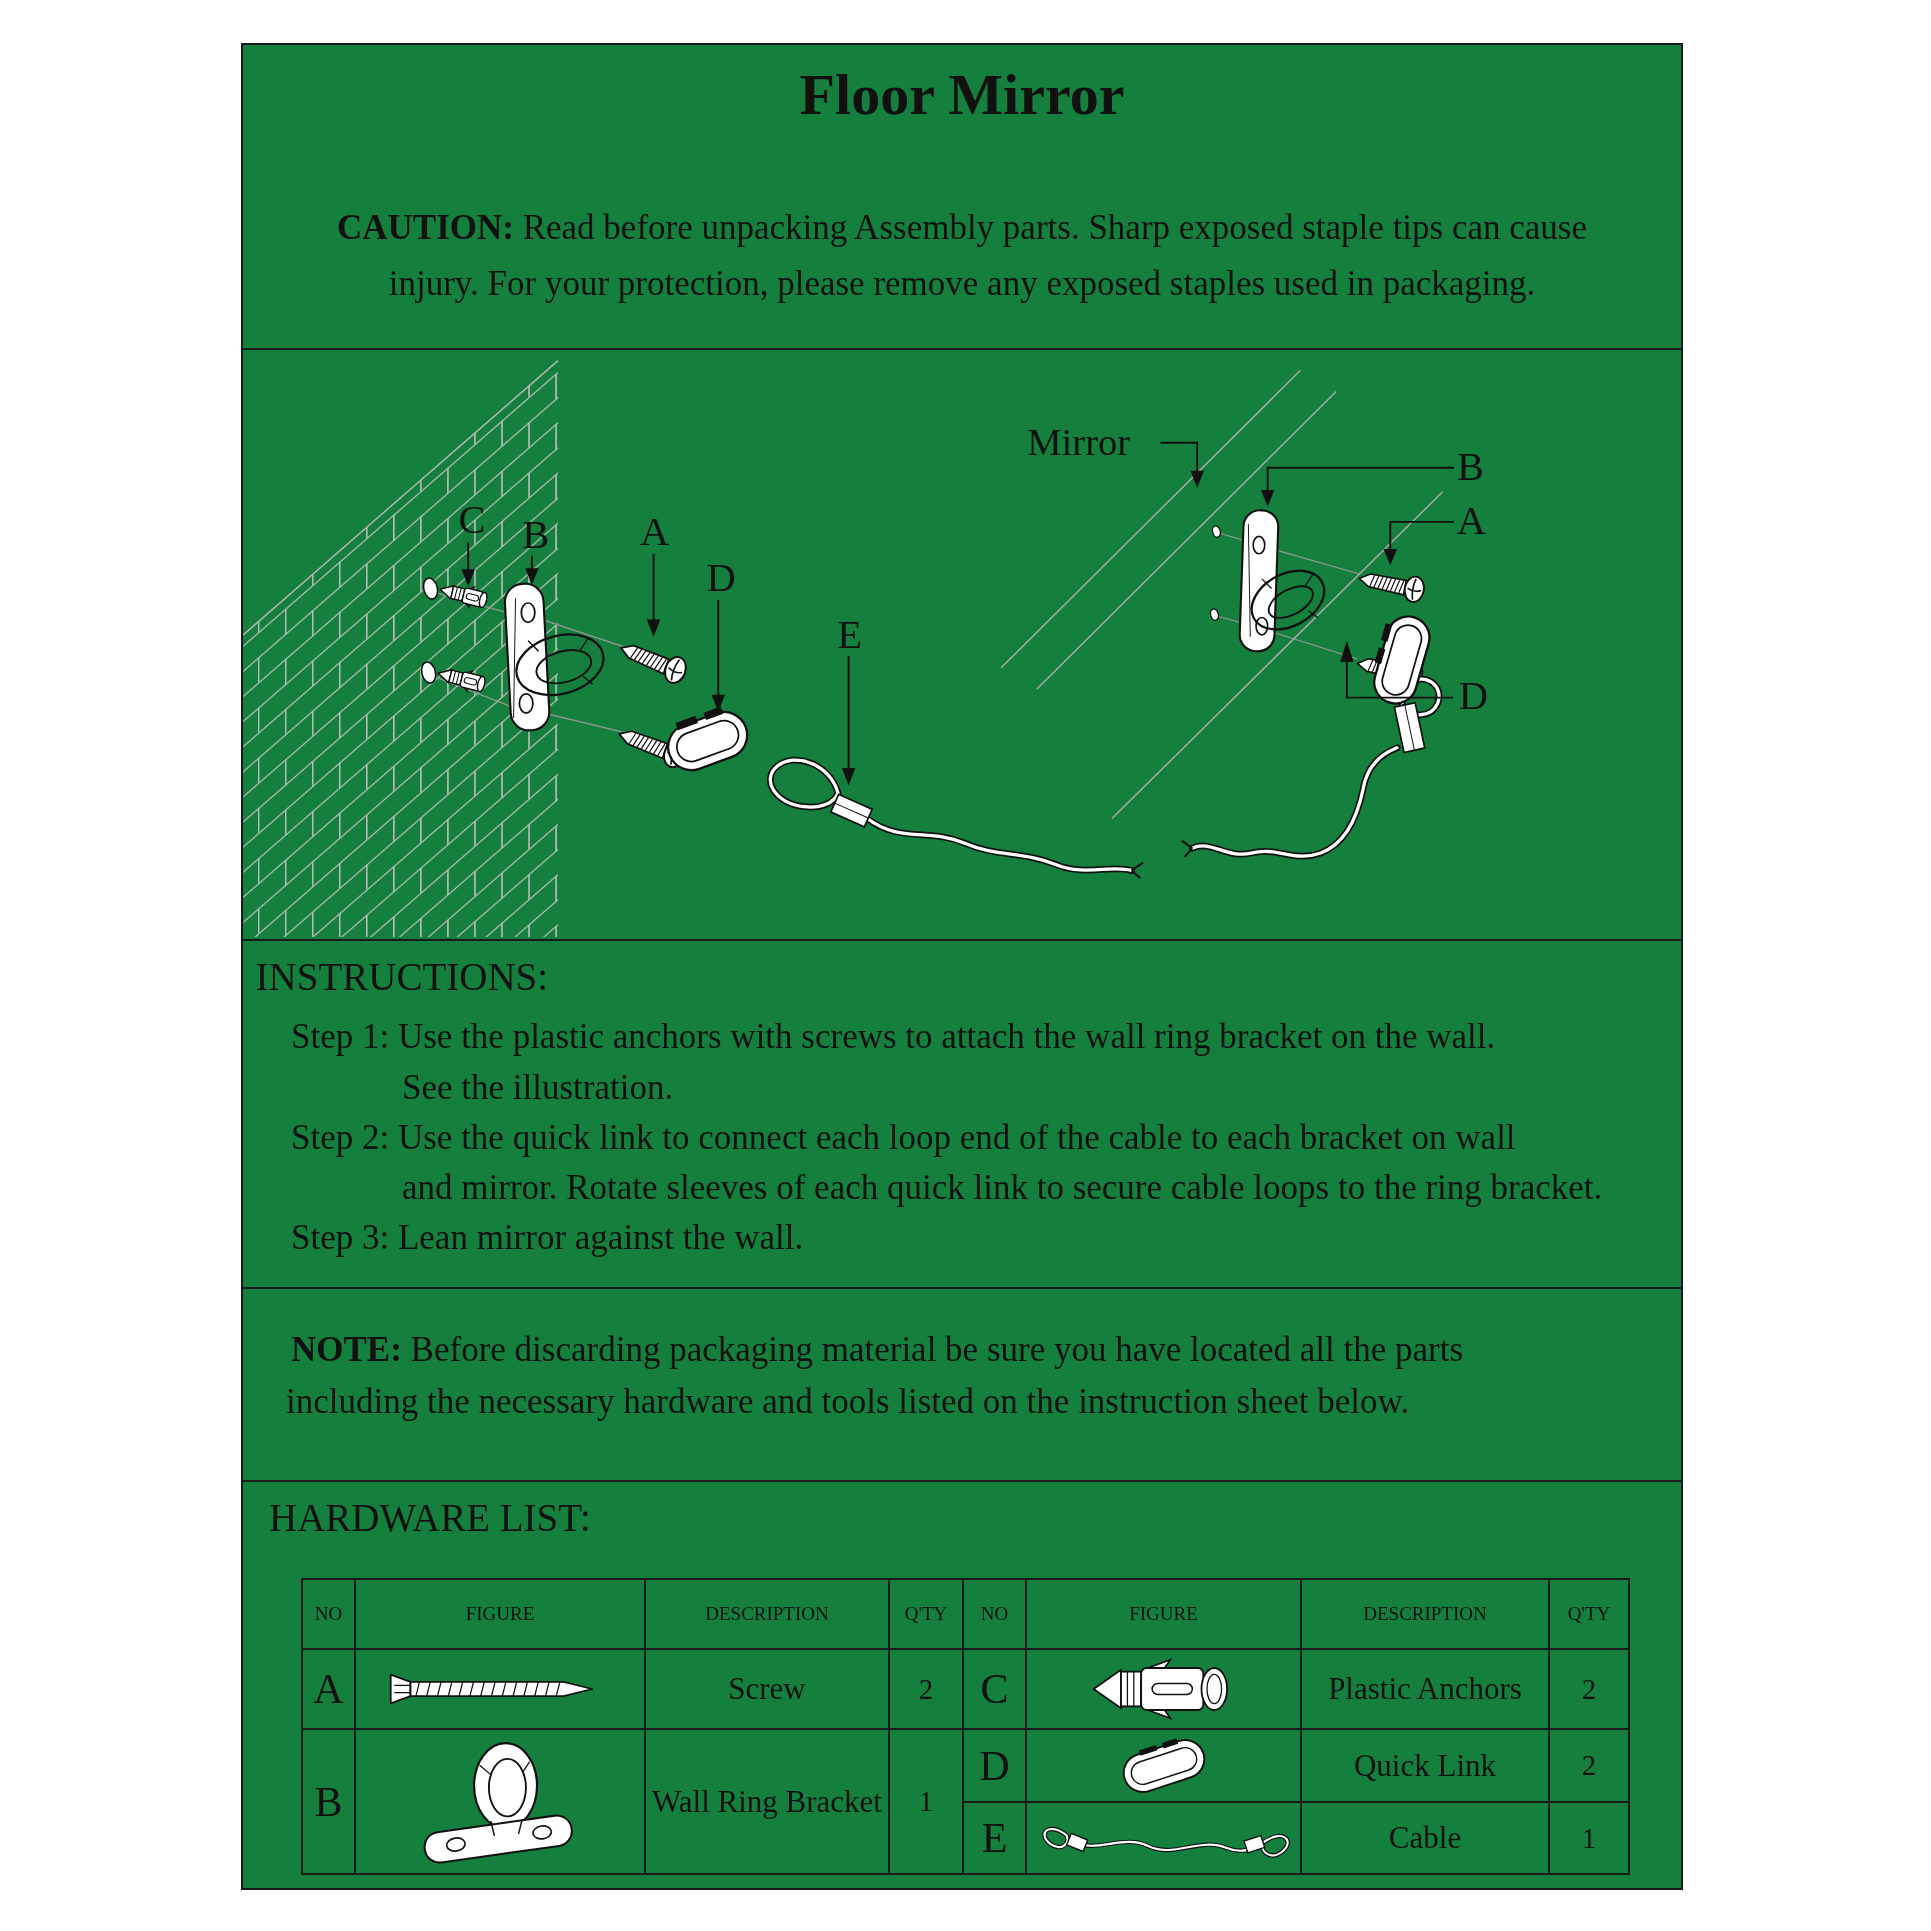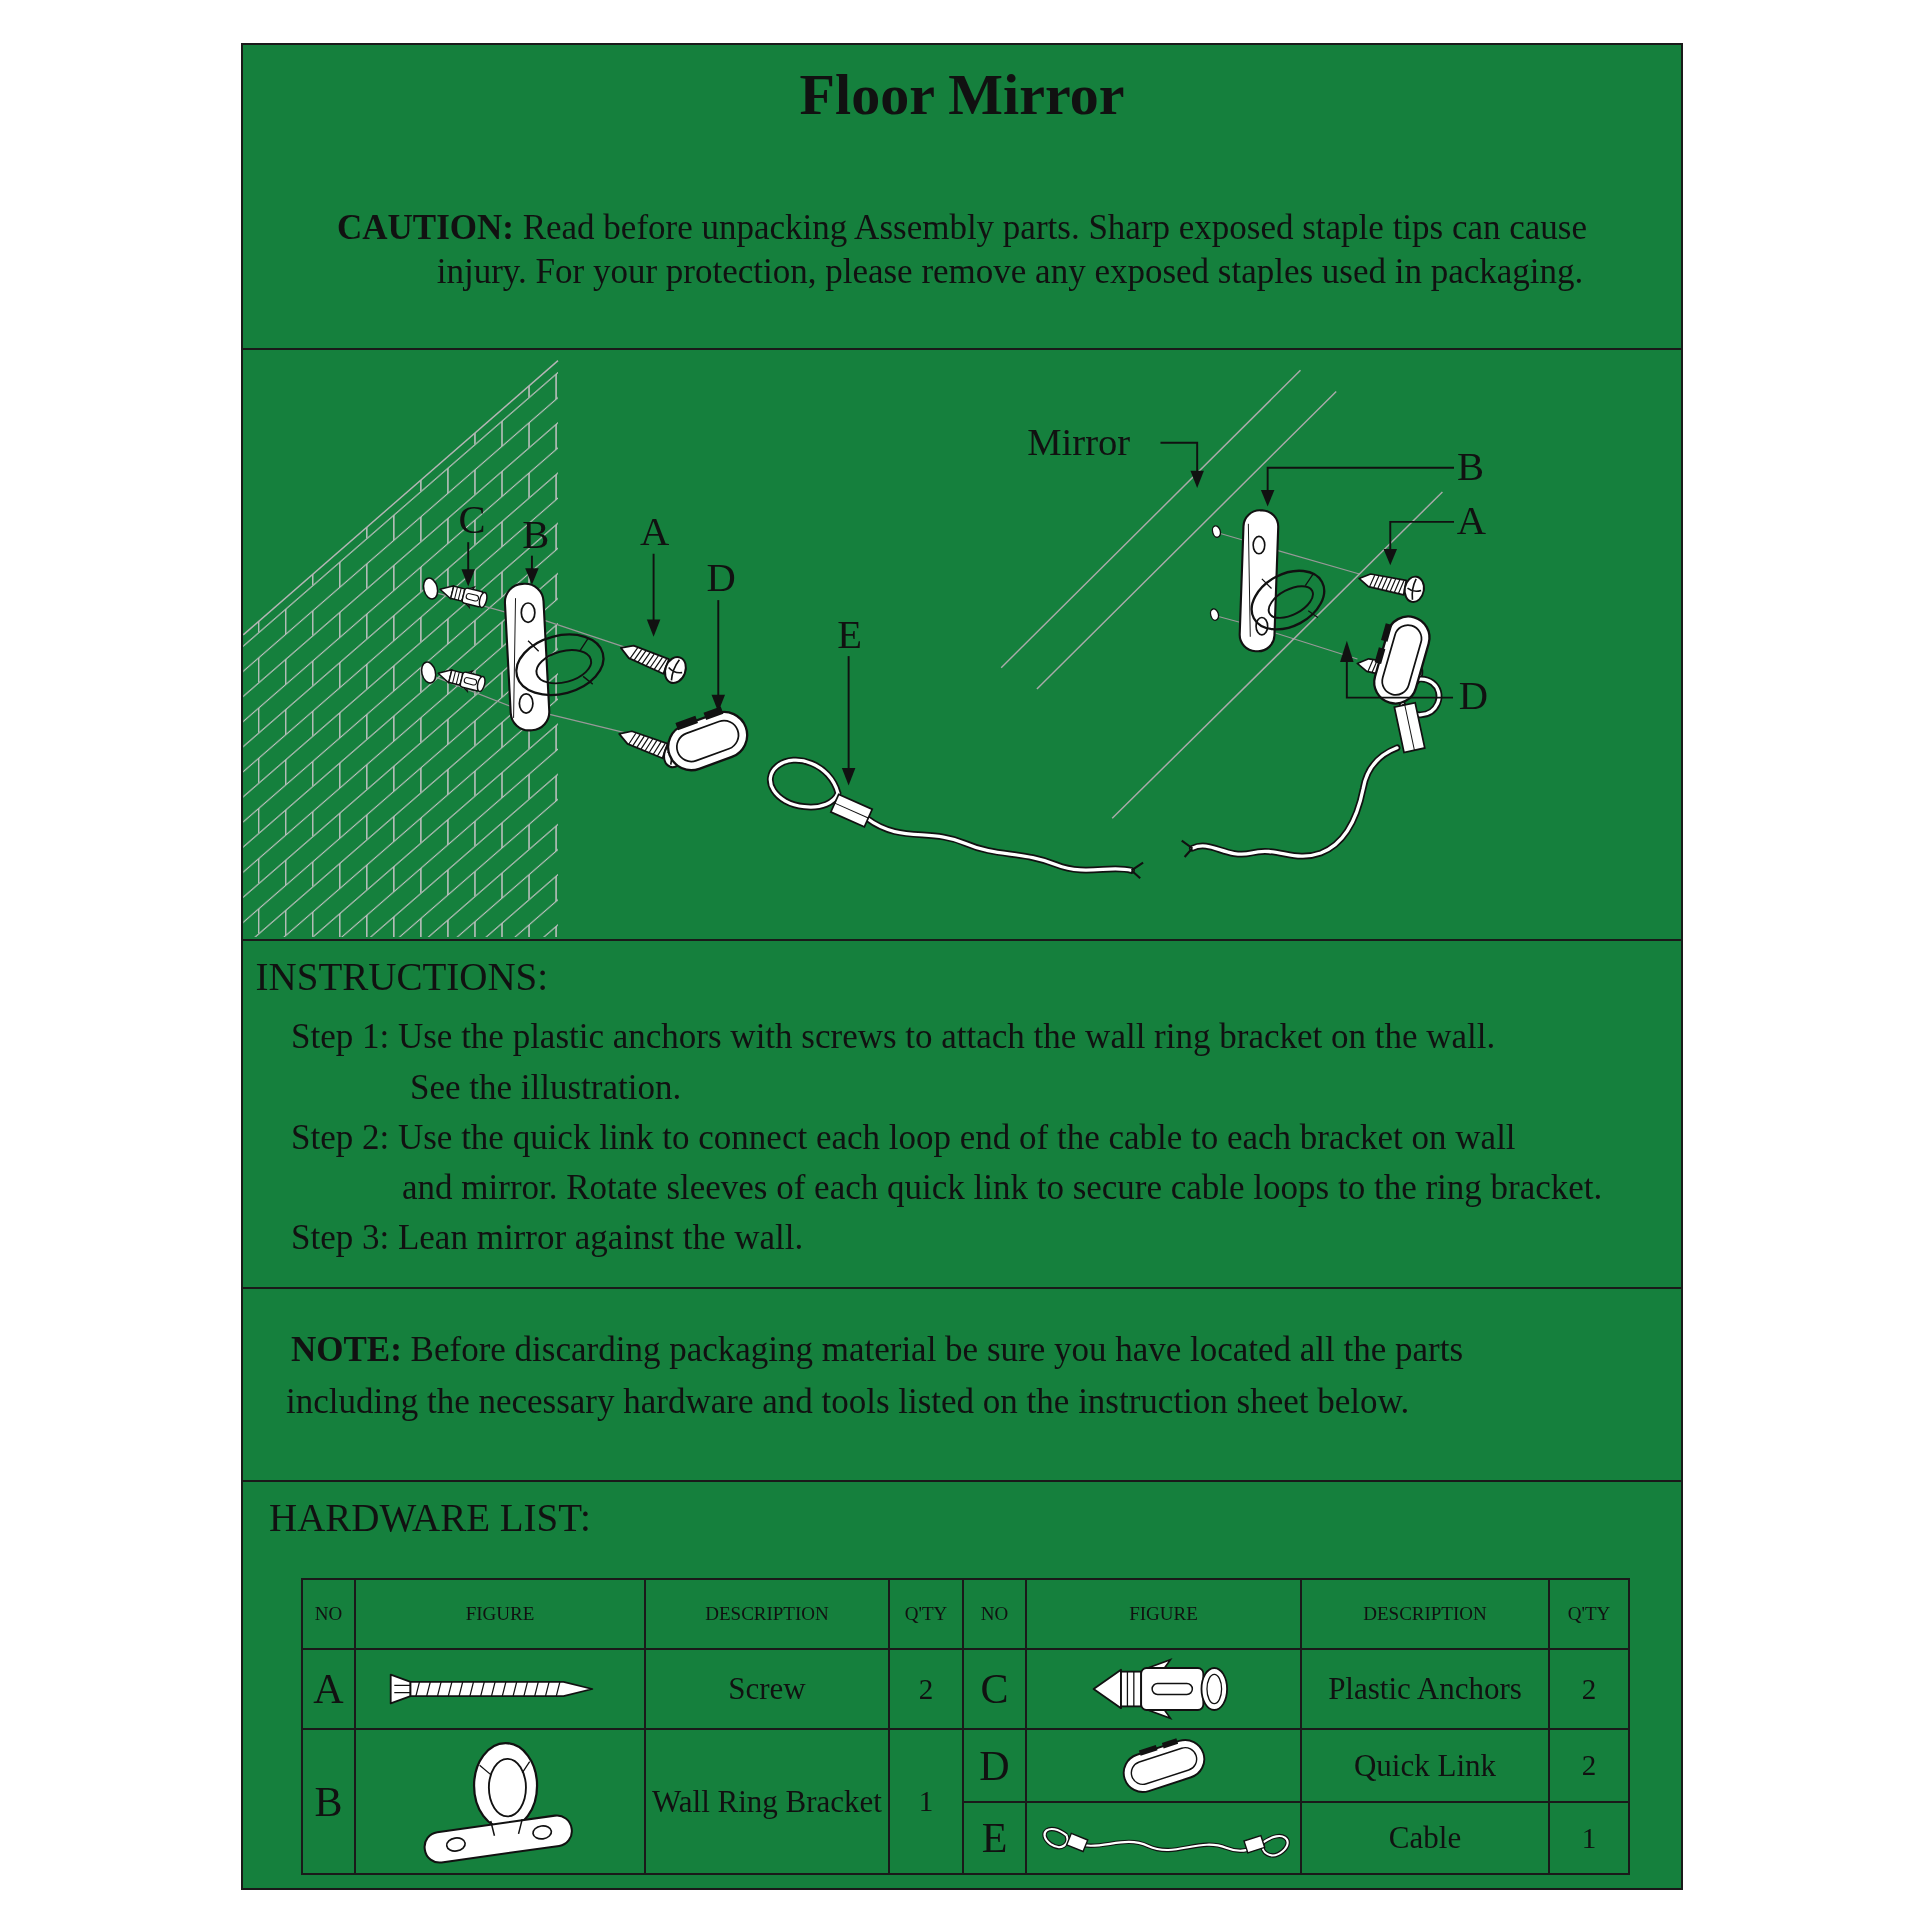--- a/index.html
+++ b/index.html
@@ -33,21 +33,21 @@
   .figsvg{display:block;margin:0 auto;}
 </style>
 </head>
 <body>
 
 <div id="canvas">
   <div class="page">
 
     <div class="abs center title" style="top:21px;">Floor Mirror</div>
     <div class="abs center body-line" style="top:162px;"><span class="bold">CAUTION:</span><span> Read before unpacking Assembly parts. Sharp exposed staple tips can cause</span></div>
-    <div class="abs center body-line" style="top:206px;padding-left:48px;">injury. For your protection, please remove any exposed staples used in packaging.</div>
+    <div class="abs center body-line" style="top:218px;">injury. For your protection, please remove any exposed staples used in packaging.</div>
 
     <div class="hr" style="top:303px;"></div>
 
     <svg class="diagram" viewBox="250 362 1493 609">
       <defs>
         <pattern id="brick" width="56" height="52" patternUnits="userSpaceOnUse" patternTransform="skewY(-41)">
           <path d="M0,1 H56 M0,27 H56 M14,1 V27 M42,27 V52" stroke="#c2c2c2" stroke-width="1.4" fill="none"></path>
         </pattern>
         <g id="screw">
           <polygon points="0,7 10,1 44,1 44,15 10,13" fill="#fff" stroke="#111" stroke-width="1.6" stroke-linejoin="round"></polygon>
@@ -201,21 +201,21 @@
         <text class="dlabel" x="1524" y="733" text-anchor="middle">D</text>
         <polyline class="ln" points="1503,721 1393,721 1393,682" fill="none"></polyline>
         <polygon points="1386,684 1400,684 1393,662" fill="#111"></polygon>
       </g>
     </svg>
 
     <div class="hr" style="top:894px;"></div>
 
     <div class="abs heading" style="left:12.6px;top:912px;">INSTRUCTIONS:</div>
     <div class="abs body-line" style="left:48px;top:971px;"><span>Step 1:</span> <span>Use the plastic anchors with screws to attach the wall ring bracket on the wall.</span></div>
-    <div class="abs body-line" style="left:159px;top:1022px;margin-left:8px;">See the illustration.</div>
+    <div class="abs body-line" style="left:159px;top:1022px;">See the illustration.</div>
     <div class="abs body-line" style="left:48px;top:1072px;"><span>Step 2:</span> <span>Use the quick link to connect each loop end of the cable to each bracket on wall</span></div>
     <div class="abs body-line" style="left:159px;top:1122px;">and mirror. Rotate sleeves of each quick link to secure cable loops to the ring bracket.</div>
     <div class="abs body-line" style="left:48px;top:1172px;"><span>Step 3:</span> <span>Lean mirror against the wall.</span></div>
 
     <div class="hr" style="top:1242px;"></div>
 
     <div class="abs body-line" style="left:48px;top:1284px;"><span class="bold">NOTE:</span><span> Before discarding packaging material be sure you have located all the parts</span></div>
     <div class="abs body-line" style="left:43px;top:1336px;">including the necessary hardware and tools listed on the instruction sheet below.</div>
 
     <div class="hr" style="top:1435px;"></div>

